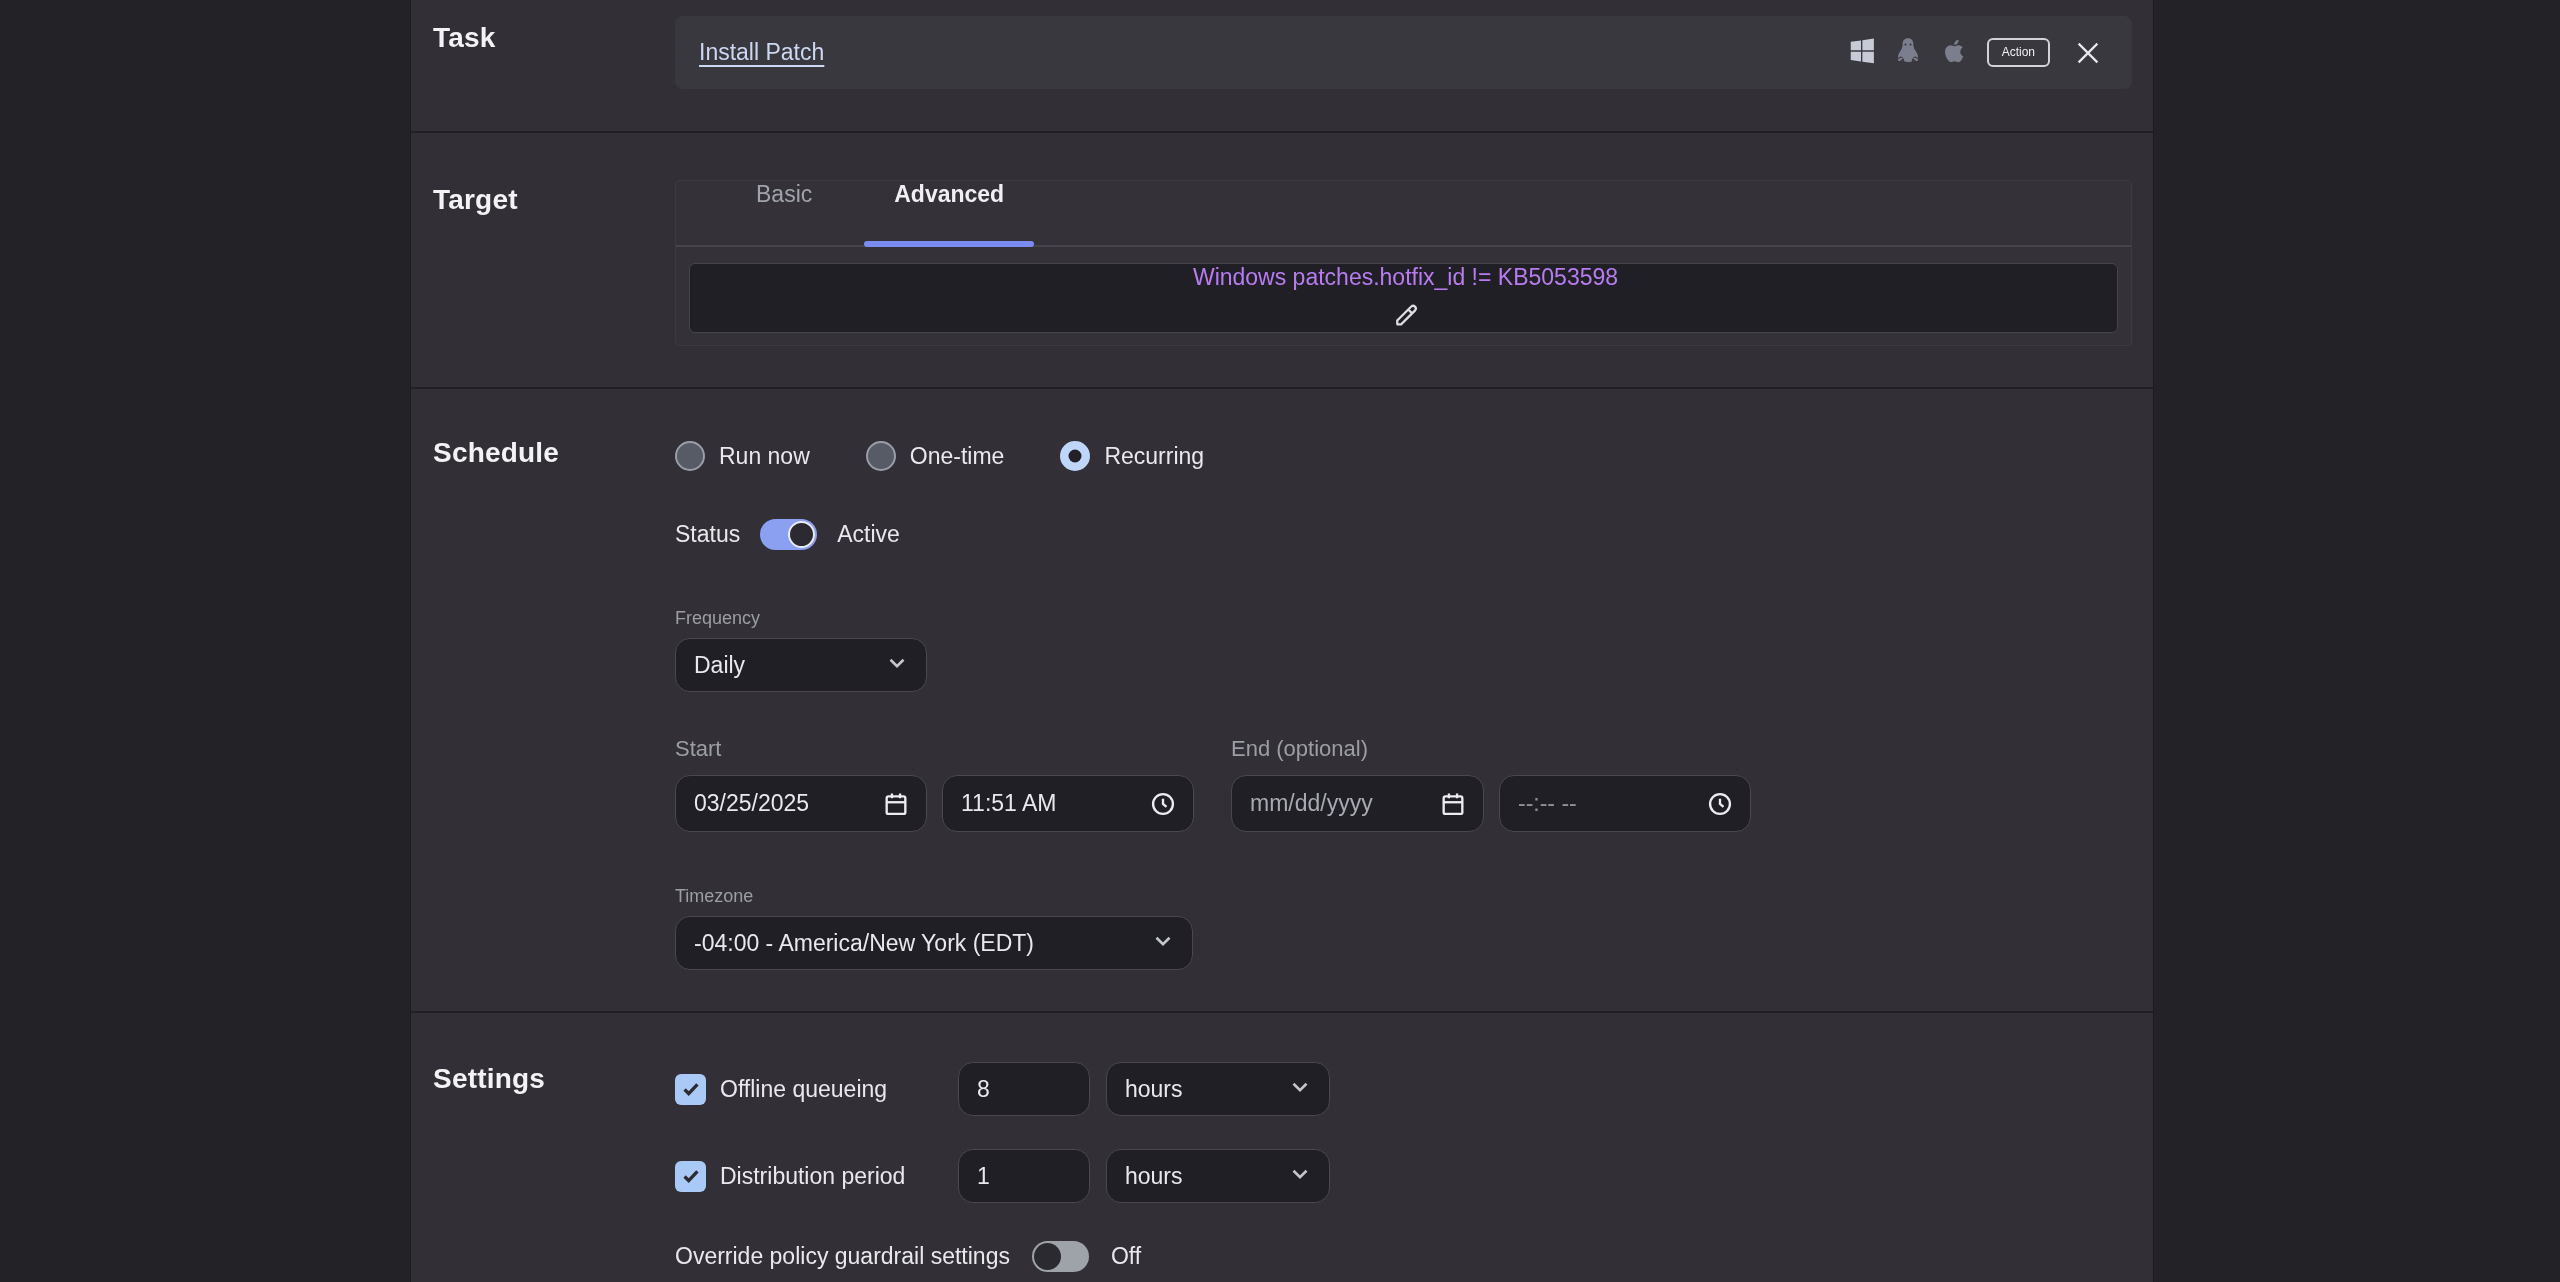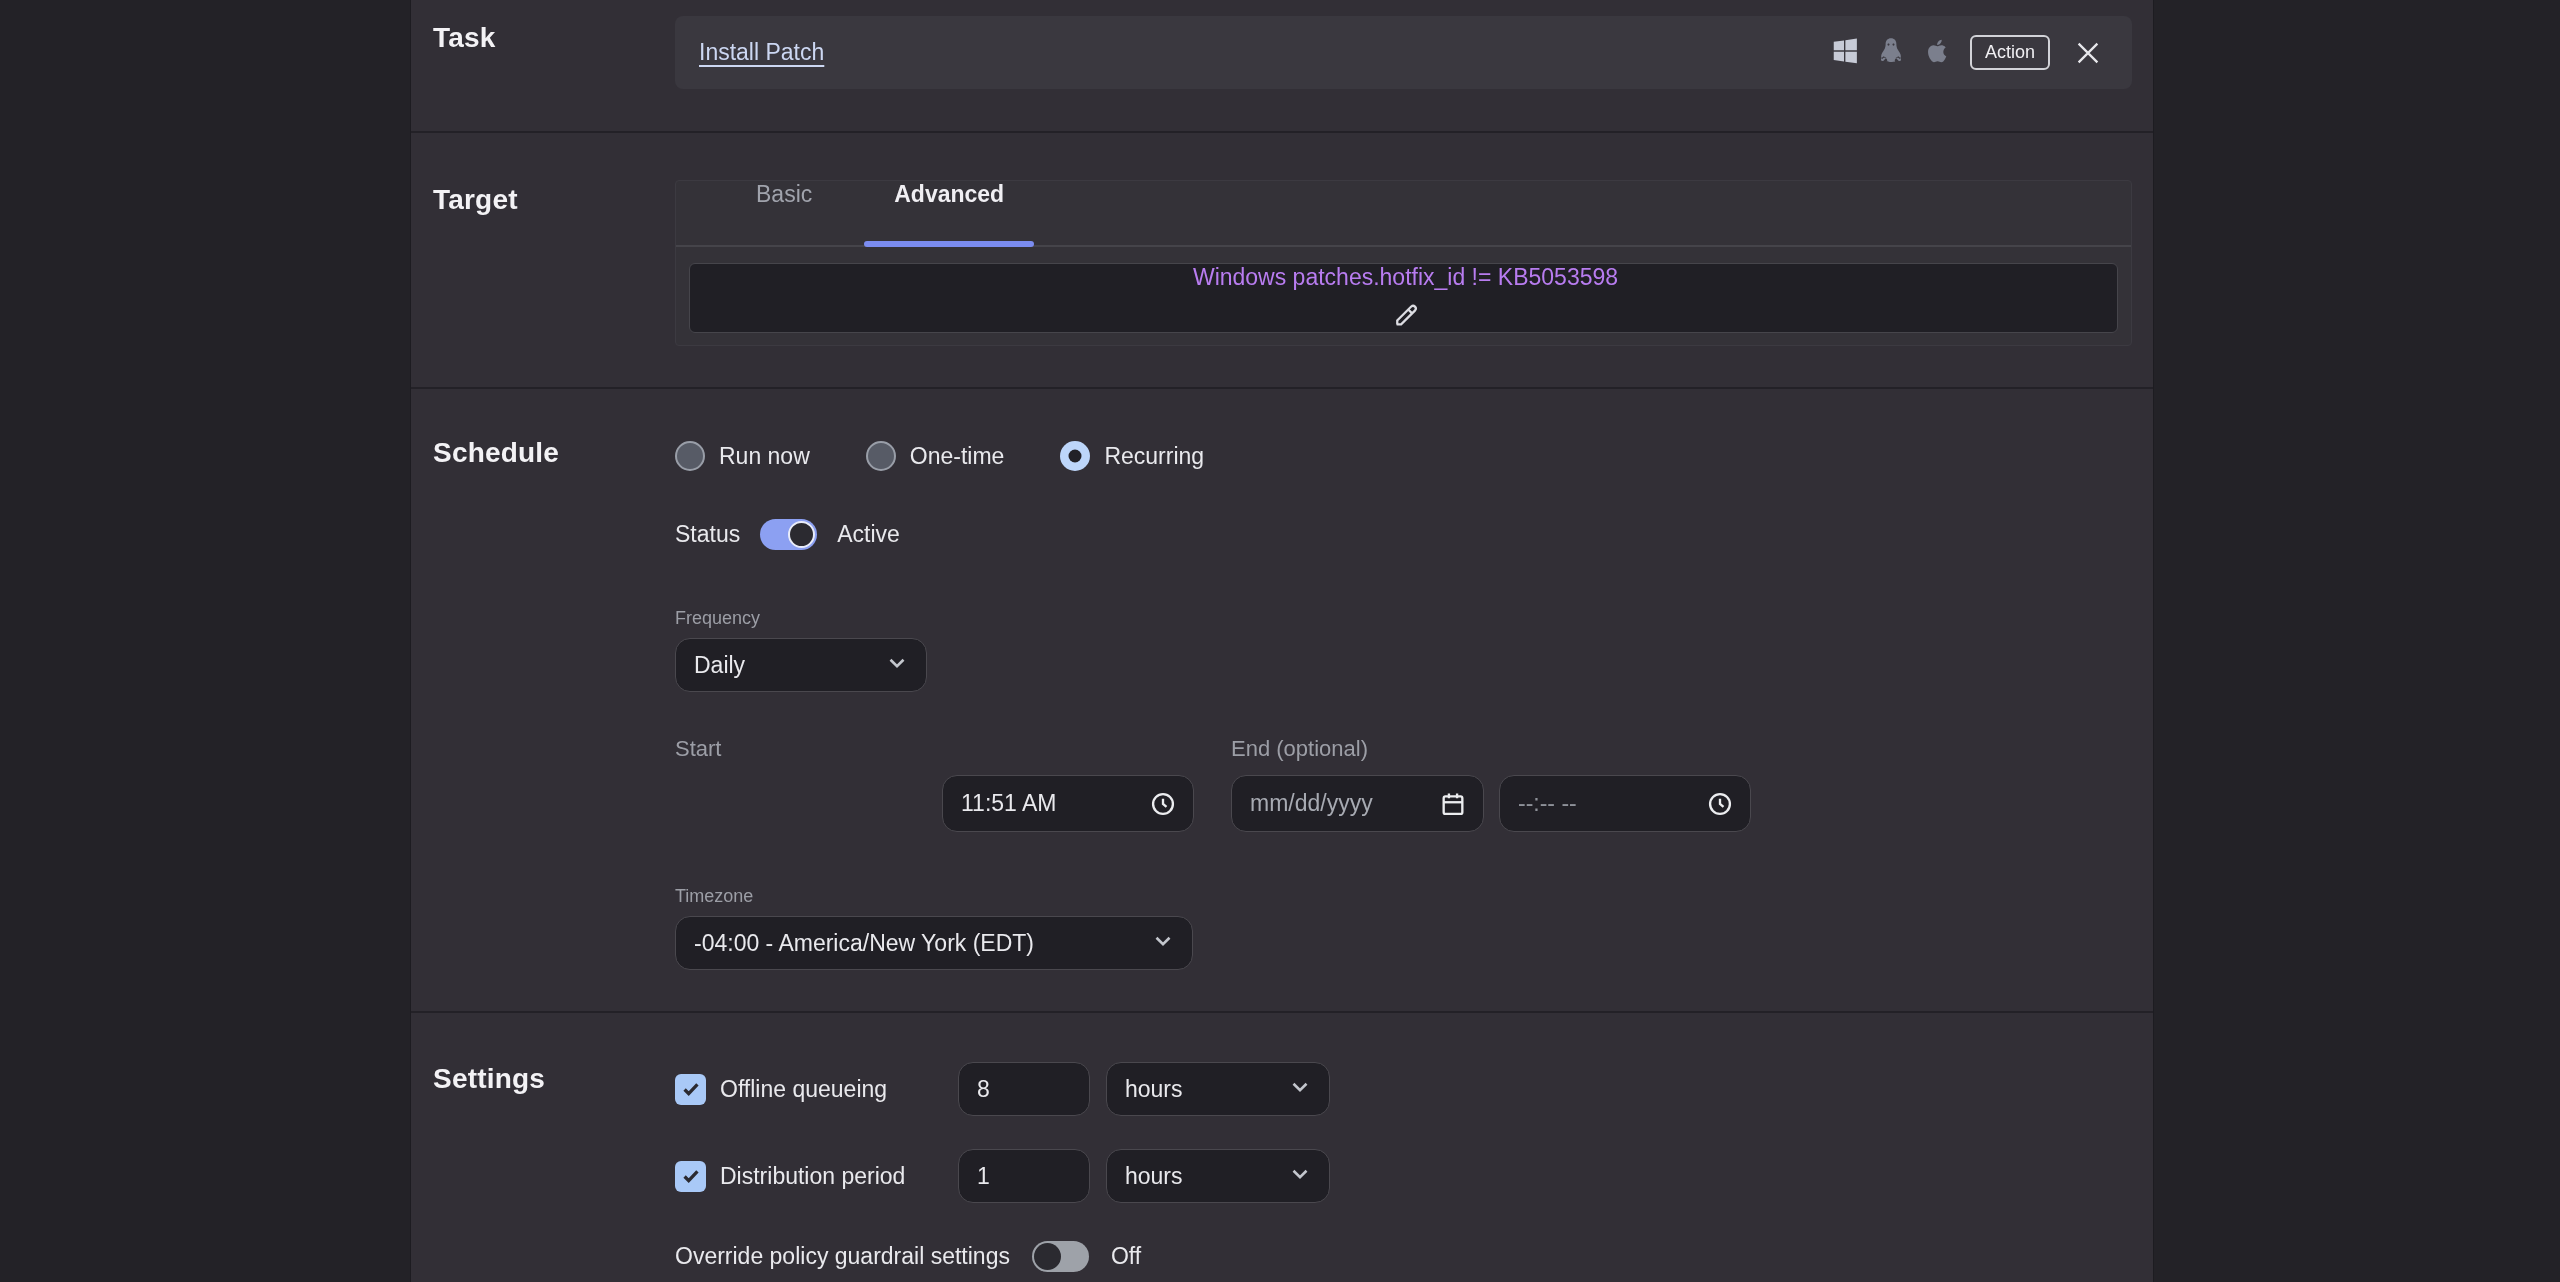--- a/index.html
+++ b/index.html
@@ -34,21 +34,21 @@
   .task-link {
     font-size:23px; color:#ccd7f2; text-decoration:underline;
     text-underline-offset:5px; text-decoration-thickness:2px; cursor:pointer;
   }
   .task-spacer { flex:1; }
   .platform-icons { display:flex; align-items:center; gap:16px; margin-right:18px; }
   .icon-win svg { width:30px; height:30px; fill:#c7cbd7; }
   .icon-dim svg { width:30px; height:30px; fill:#7b7f8d; }
   .action-badge {
     border:2px solid #d2d3d8; border-radius:6px; color:#f0eff3;
-    font-size:18px; padding:5px 13px; margin-right:20px; line-height:1.2;
+    font-size:12px; padding:5px 13px; margin-right:20px; line-height:1.2;
   }
   .close-btn { width:36px; height:36px; display:flex; align-items:center; justify-content:center; cursor:pointer; }
   .close-btn svg { width:30px; height:30px; stroke:#e8e8ec; stroke-width:1.8; }
 
   
   .tabs-card {
     position:absolute; left:264px; top:180px; width:1457px; height:166px;
     background:#343238; border-radius:4px; border:1px solid #3c3a41;
   }
   .tab-bar {
@@ -235,20 +235,28 @@
 
     <div class="small-label lbl-frequency">Frequency</div>
     <div class="field f-frequency">
       <span class="val">Daily</span>
       <span class="chev"><svg viewBox="0 0 24 24">
             <path d="M6 9l6 6 6-6"></path>
           </svg></span>
     </div>
 
     <div class="mid-label lbl-start">Start</div>
+    <div class="field f-start-date">
+      <span class="val">03/25/2025</span>
+      <svg class="icon-stroke" width="28" height="28" viewBox="0 0 24 24">
+          <rect x="4" y="5.5" width="16" height="15" rx="1.5"></rect>
+          <path d="M4 10.5h16"></path>
+          <path d="M8.5 3v4M15.5 3v4"></path>
+        </svg>
+    </div>
     <div class="field f-start-time">
       <span class="val">11:51 AM</span>
       <svg class="icon-stroke" width="28" height="28" viewBox="0 0 24 24">
           <circle cx="12" cy="12" r="8.5"></circle>
           <path d="M12 7.5V12l3 2.5"></path>
         </svg>
     </div>
 
     <div class="mid-label lbl-end">End (optional)</div>
     <div class="field f-end-date">

